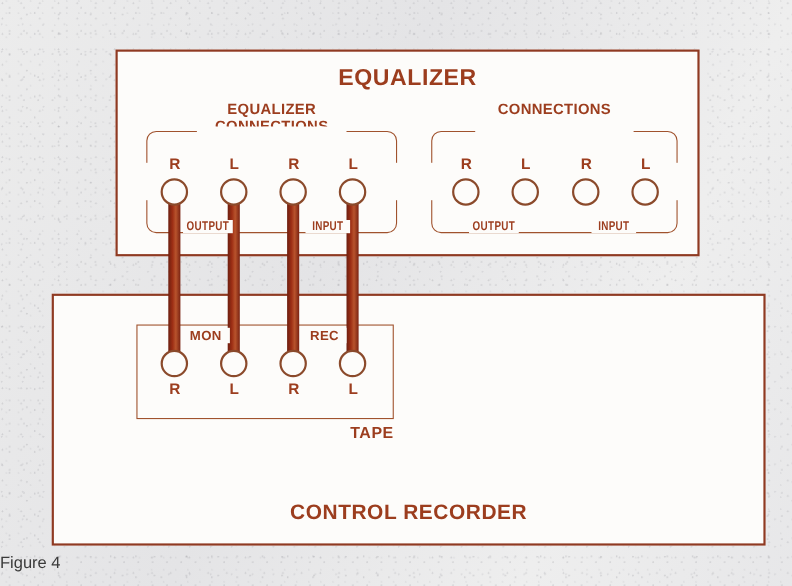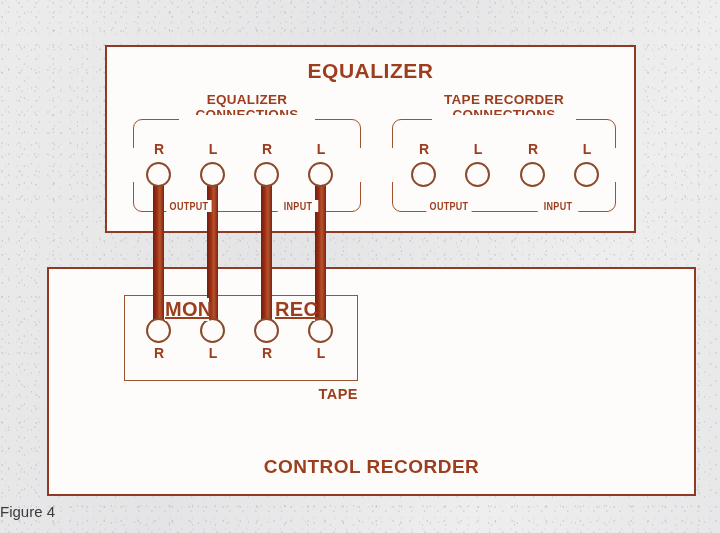--- a/index.html
+++ b/index.html
@@ -118,23 +118,22 @@
     background: #fdfcfa;
     z-index: 7;
     text-align: center;
   }
   .tag-condensed {
     font-size: 11.5px;
     transform: scaleX(0.78);
     letter-spacing: 0.4px;
   }
   .tag-bold {
-    font-size: 20px;
+    font-size: 12px;
     letter-spacing: 0.3px;
-    text-decoration: underline;
   }
 
   
   #tape-frame {
     position: absolute;
     left: 124px; top: 295px;
     width: 234px; height: 86px;
     border: 1.6px solid #a0522d;
     box-sizing: border-box;
     z-index: 2;
@@ -187,21 +186,20 @@
 
   <div class="jack" style="left:146px; top:162px;"></div>
   <div class="jack" style="left:200px; top:162px;"></div>
   <div class="jack" style="left:254px; top:162px;"></div>
   <div class="jack" style="left:308px; top:162px;"></div>
 
   <div class="tag tag-condensed" style="left:160px; top:200px; width:58px;">OUTPUT</div>
   <div class="tag tag-condensed" style="left:272px; top:200px; width:52px;">INPUT</div>
 
   <div class="group-heading" style="left:404px; top:93px; width:200px;">
-    <div>TAPE RECORDER</div>
     <div>CONNECTIONS</div>
   </div>
 
   <div class="bracket" style="left:392px; top:119px; width:224px; height:93px;"></div>
   <div class="gap" style="left:432px; top:115px; width:144px; height:9px;"></div>
   <div class="gap" style="left:388px; top:148px; width:9px; height:34px;"></div>
   <div class="gap" style="left:611px; top:148px; width:9px; height:34px;"></div>
 
   <div class="jack-label" style="left:411px; top:141px;">R</div>
   <div class="jack-label" style="left:465px; top:141px;">L</div>

